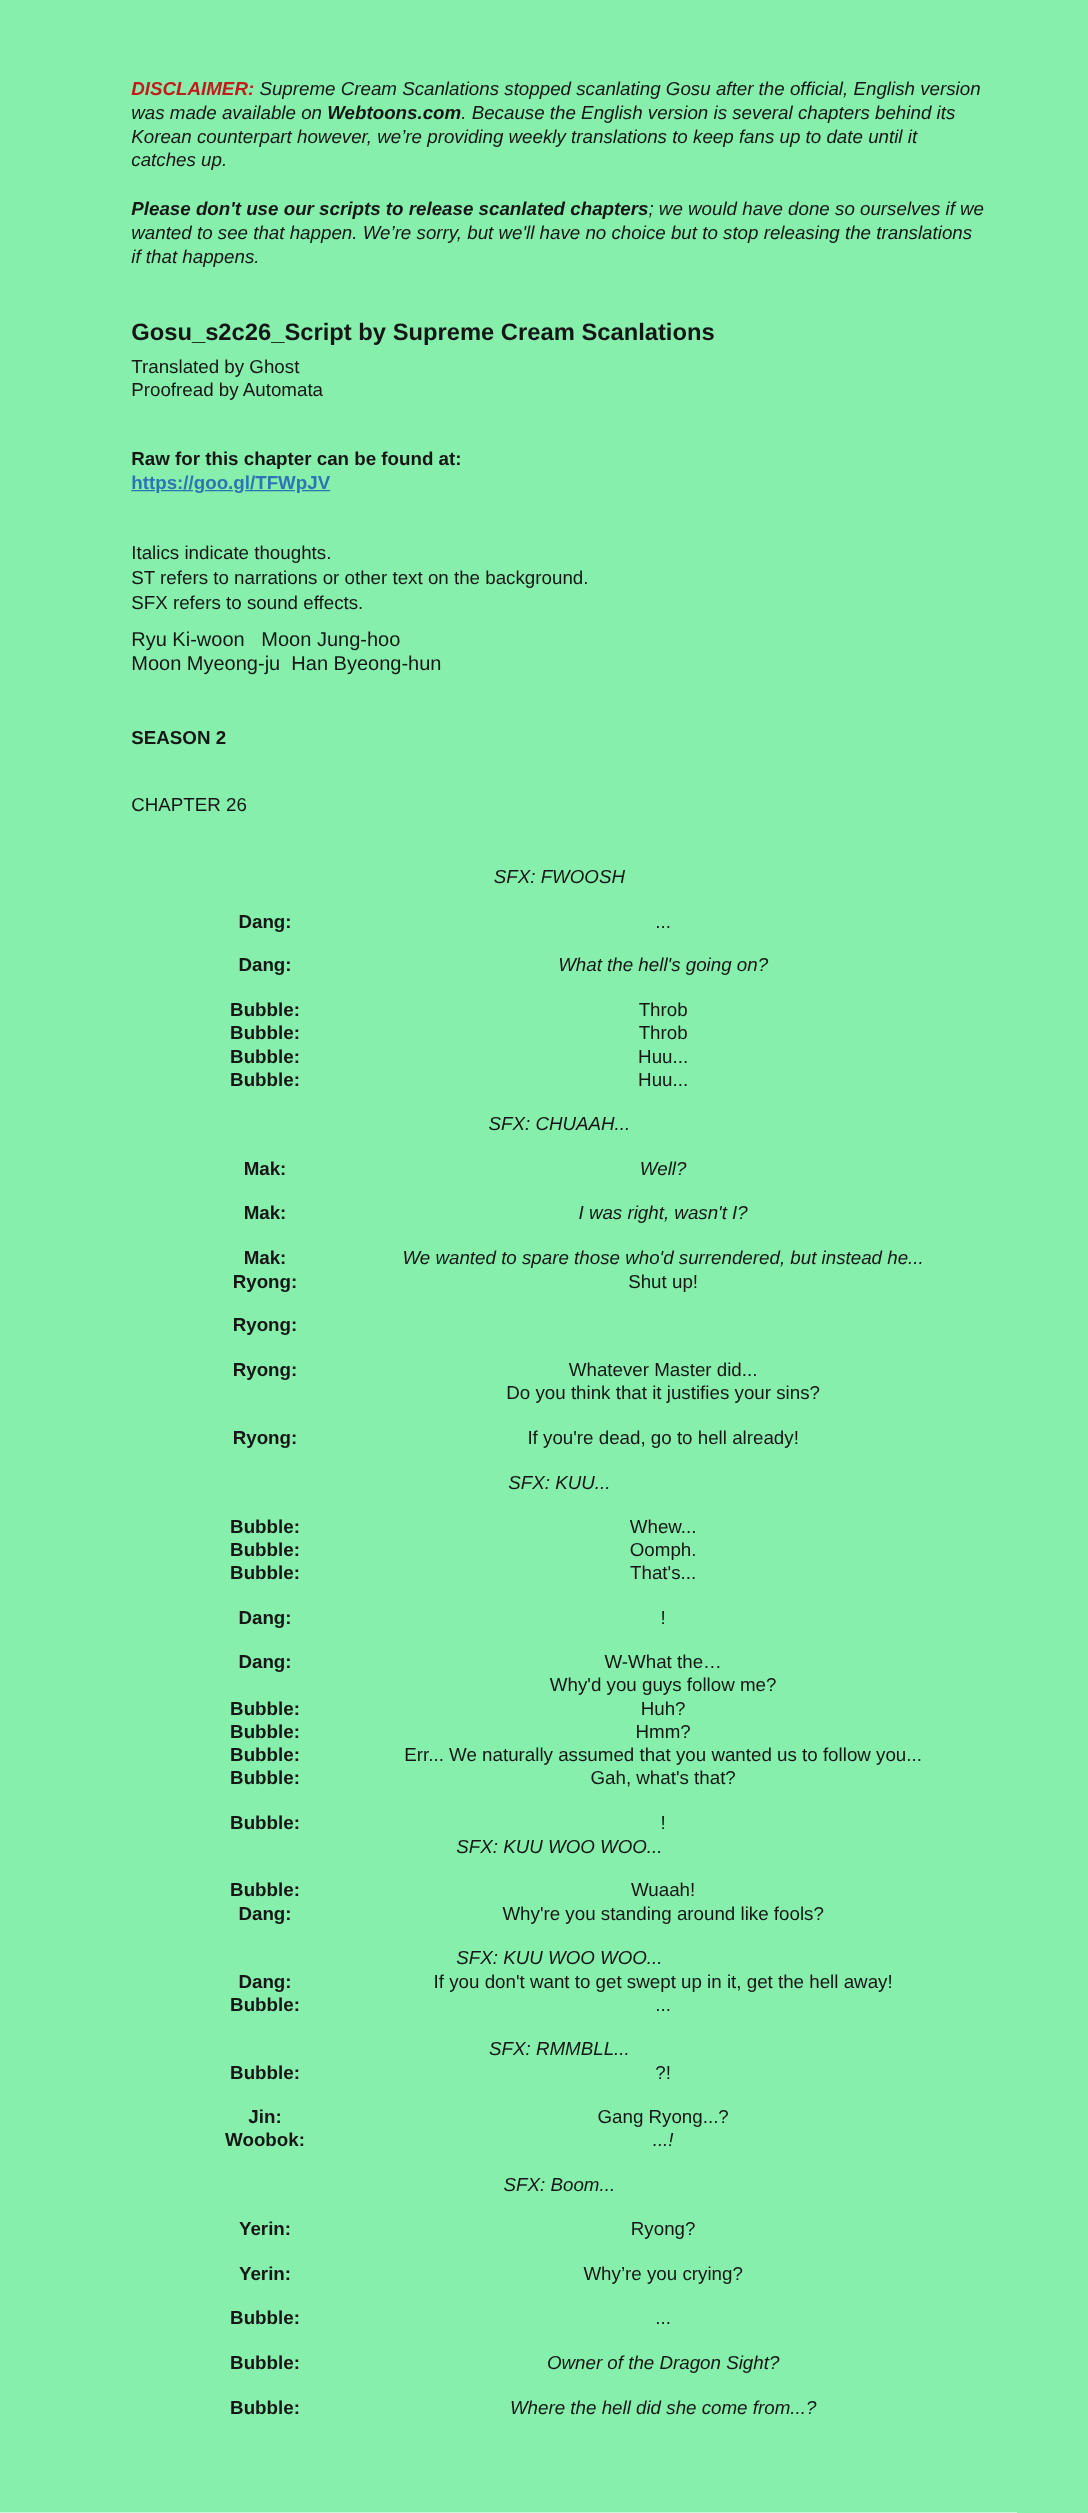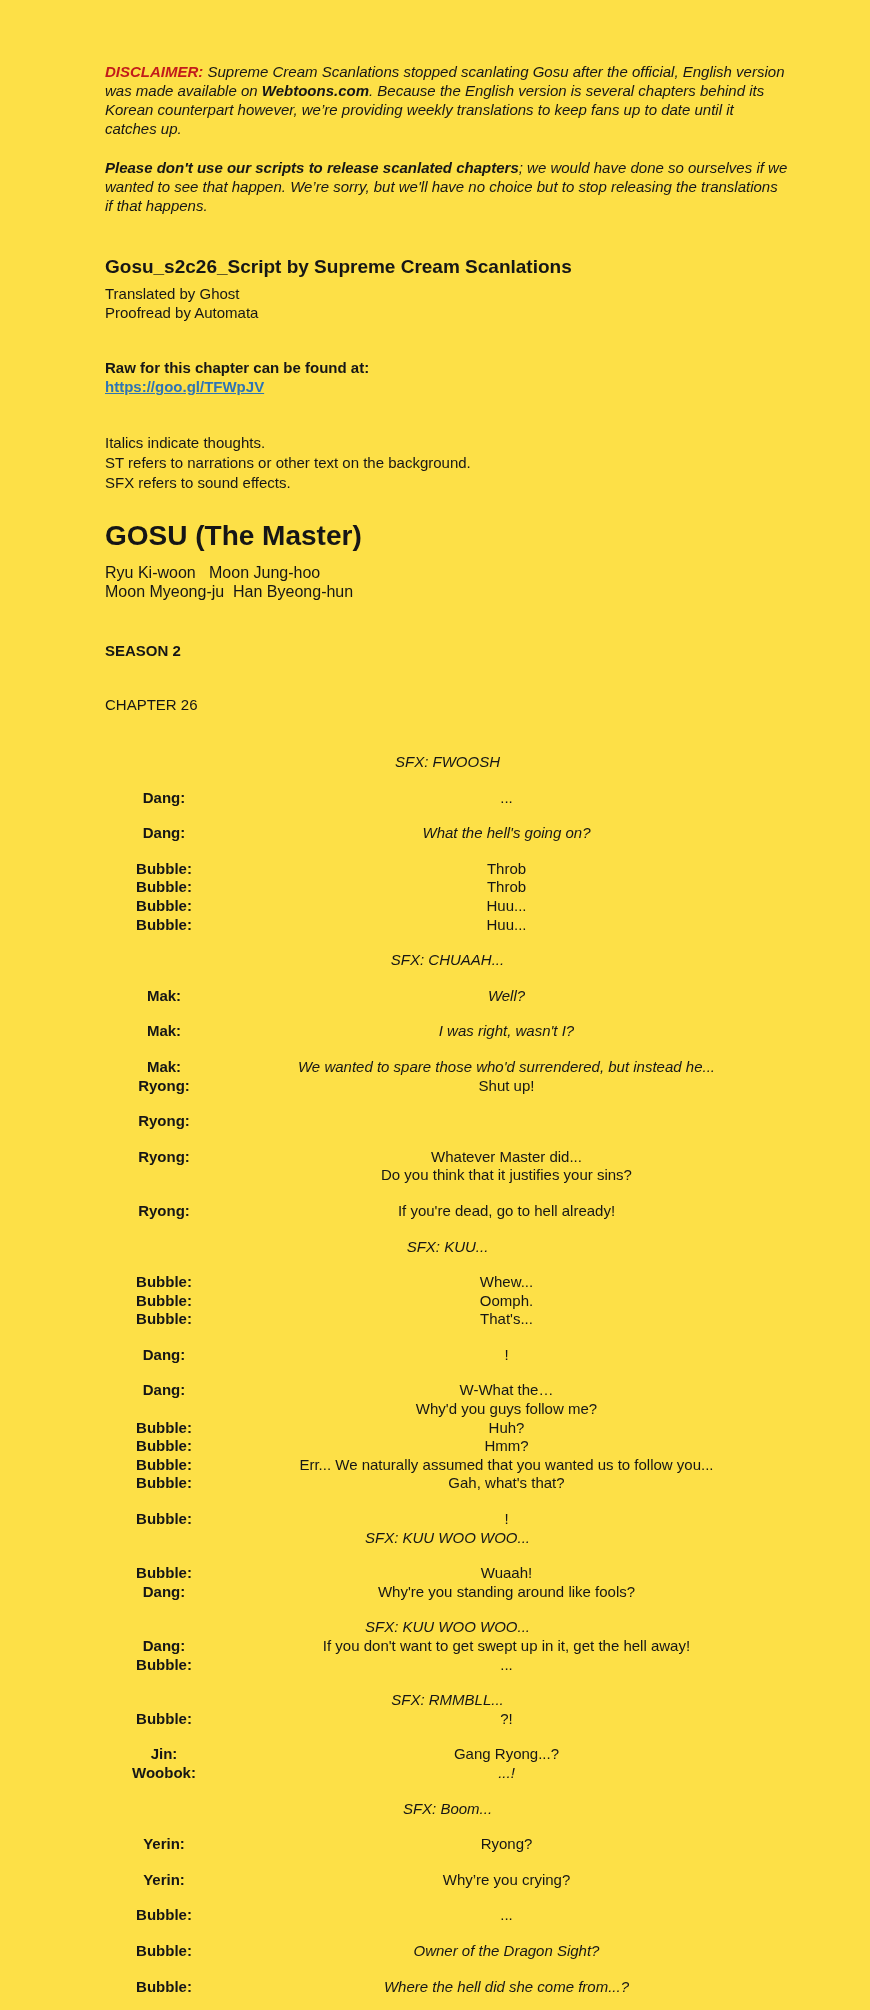--- a/index.html
+++ b/index.html
@@ -1,20 +1,20 @@
 <!DOCTYPE html>
 <html style="--red: #c21b1b; --link: #2e74b5;"><head>
 <meta charset="utf-8">
 <style>
   html,body{margin:0;padding:0;background:#ffffff;}
   .page{
     position:relative;
     width:870px;height:2010px;
     box-sizing:border-box;
-    background:#fde047;
+    background:#86efac;
     color:#161616;
     font-family:"Liberation Sans", sans-serif;
     padding:62px 80px 40px 105px;
     overflow:hidden;
   }
   
   .disclaimer{font-style:italic;font-size:15px;line-height:19px;}
   .disclaimer .para{margin:0 0 20px 0;}
   .disclaimer .dline{white-space:pre;}
   .b{font-weight:bold;}
@@ -27,21 +27,21 @@
   
   .notes{margin-top:36px;font-size:15px;line-height:20px;}
   
   .series-title{font-size:28px;font-weight:bold;margin:26px 0 0 0;line-height:34px;}
   .cast{margin-top:10px;font-size:16px;line-height:19px;white-space:pre;}
   .season{font-weight:bold;font-size:15px;margin-top:40px;line-height:19px;}
   .chapter{font-size:15px;margin-top:35px;line-height:19px;}
   
   .script{margin-top:39px;font-size:15px;line-height:18.6px;}
   .block{margin:0 0 17px 0;text-align:center;}
-  .row{display:flex;}
+  .row{display:flex;margin-left:48px;}
   .row .lbl{flex:0 0 118px;font-weight:bold;white-space:pre;}
   .row .txt{flex:1 1 auto;white-space:pre-wrap;}
   .txt.i{font-style:italic;}
   .sfx-line{font-style:italic;}
 </style>
 </head>
 <body>
 
 <div class="page">
 
@@ -65,21 +65,20 @@
 
   <div class="raw-label">Raw for this chapter can be found at:</div>
   <a class="raw-link" href="#">https://goo.gl/TFWpJV</a>
 
   <div class="notes" id="notes">
       <div class="note">Italics indicate thoughts.</div>
       <div class="note">ST refers to narrations or other text on the background.</div>
       <div class="note">SFX refers to sound effects.</div>
     </div>
 
-  <div class="series-title">GOSU (The Master)</div>
   <div class="cast" id="cast"><div>Ryu Ki-woon   Moon Jung-hoo</div><div>Moon Myeong-ju  Han Byeong-hun</div></div>
   <div class="season">SEASON 2</div>
   <div class="chapter">CHAPTER 26</div>
 
   <div class="script" id="script">
       <div class="block">
         <div class="sfx-line">SFX: FWOOSH</div>
       </div>
       <div class="block">
         <div class="row">

